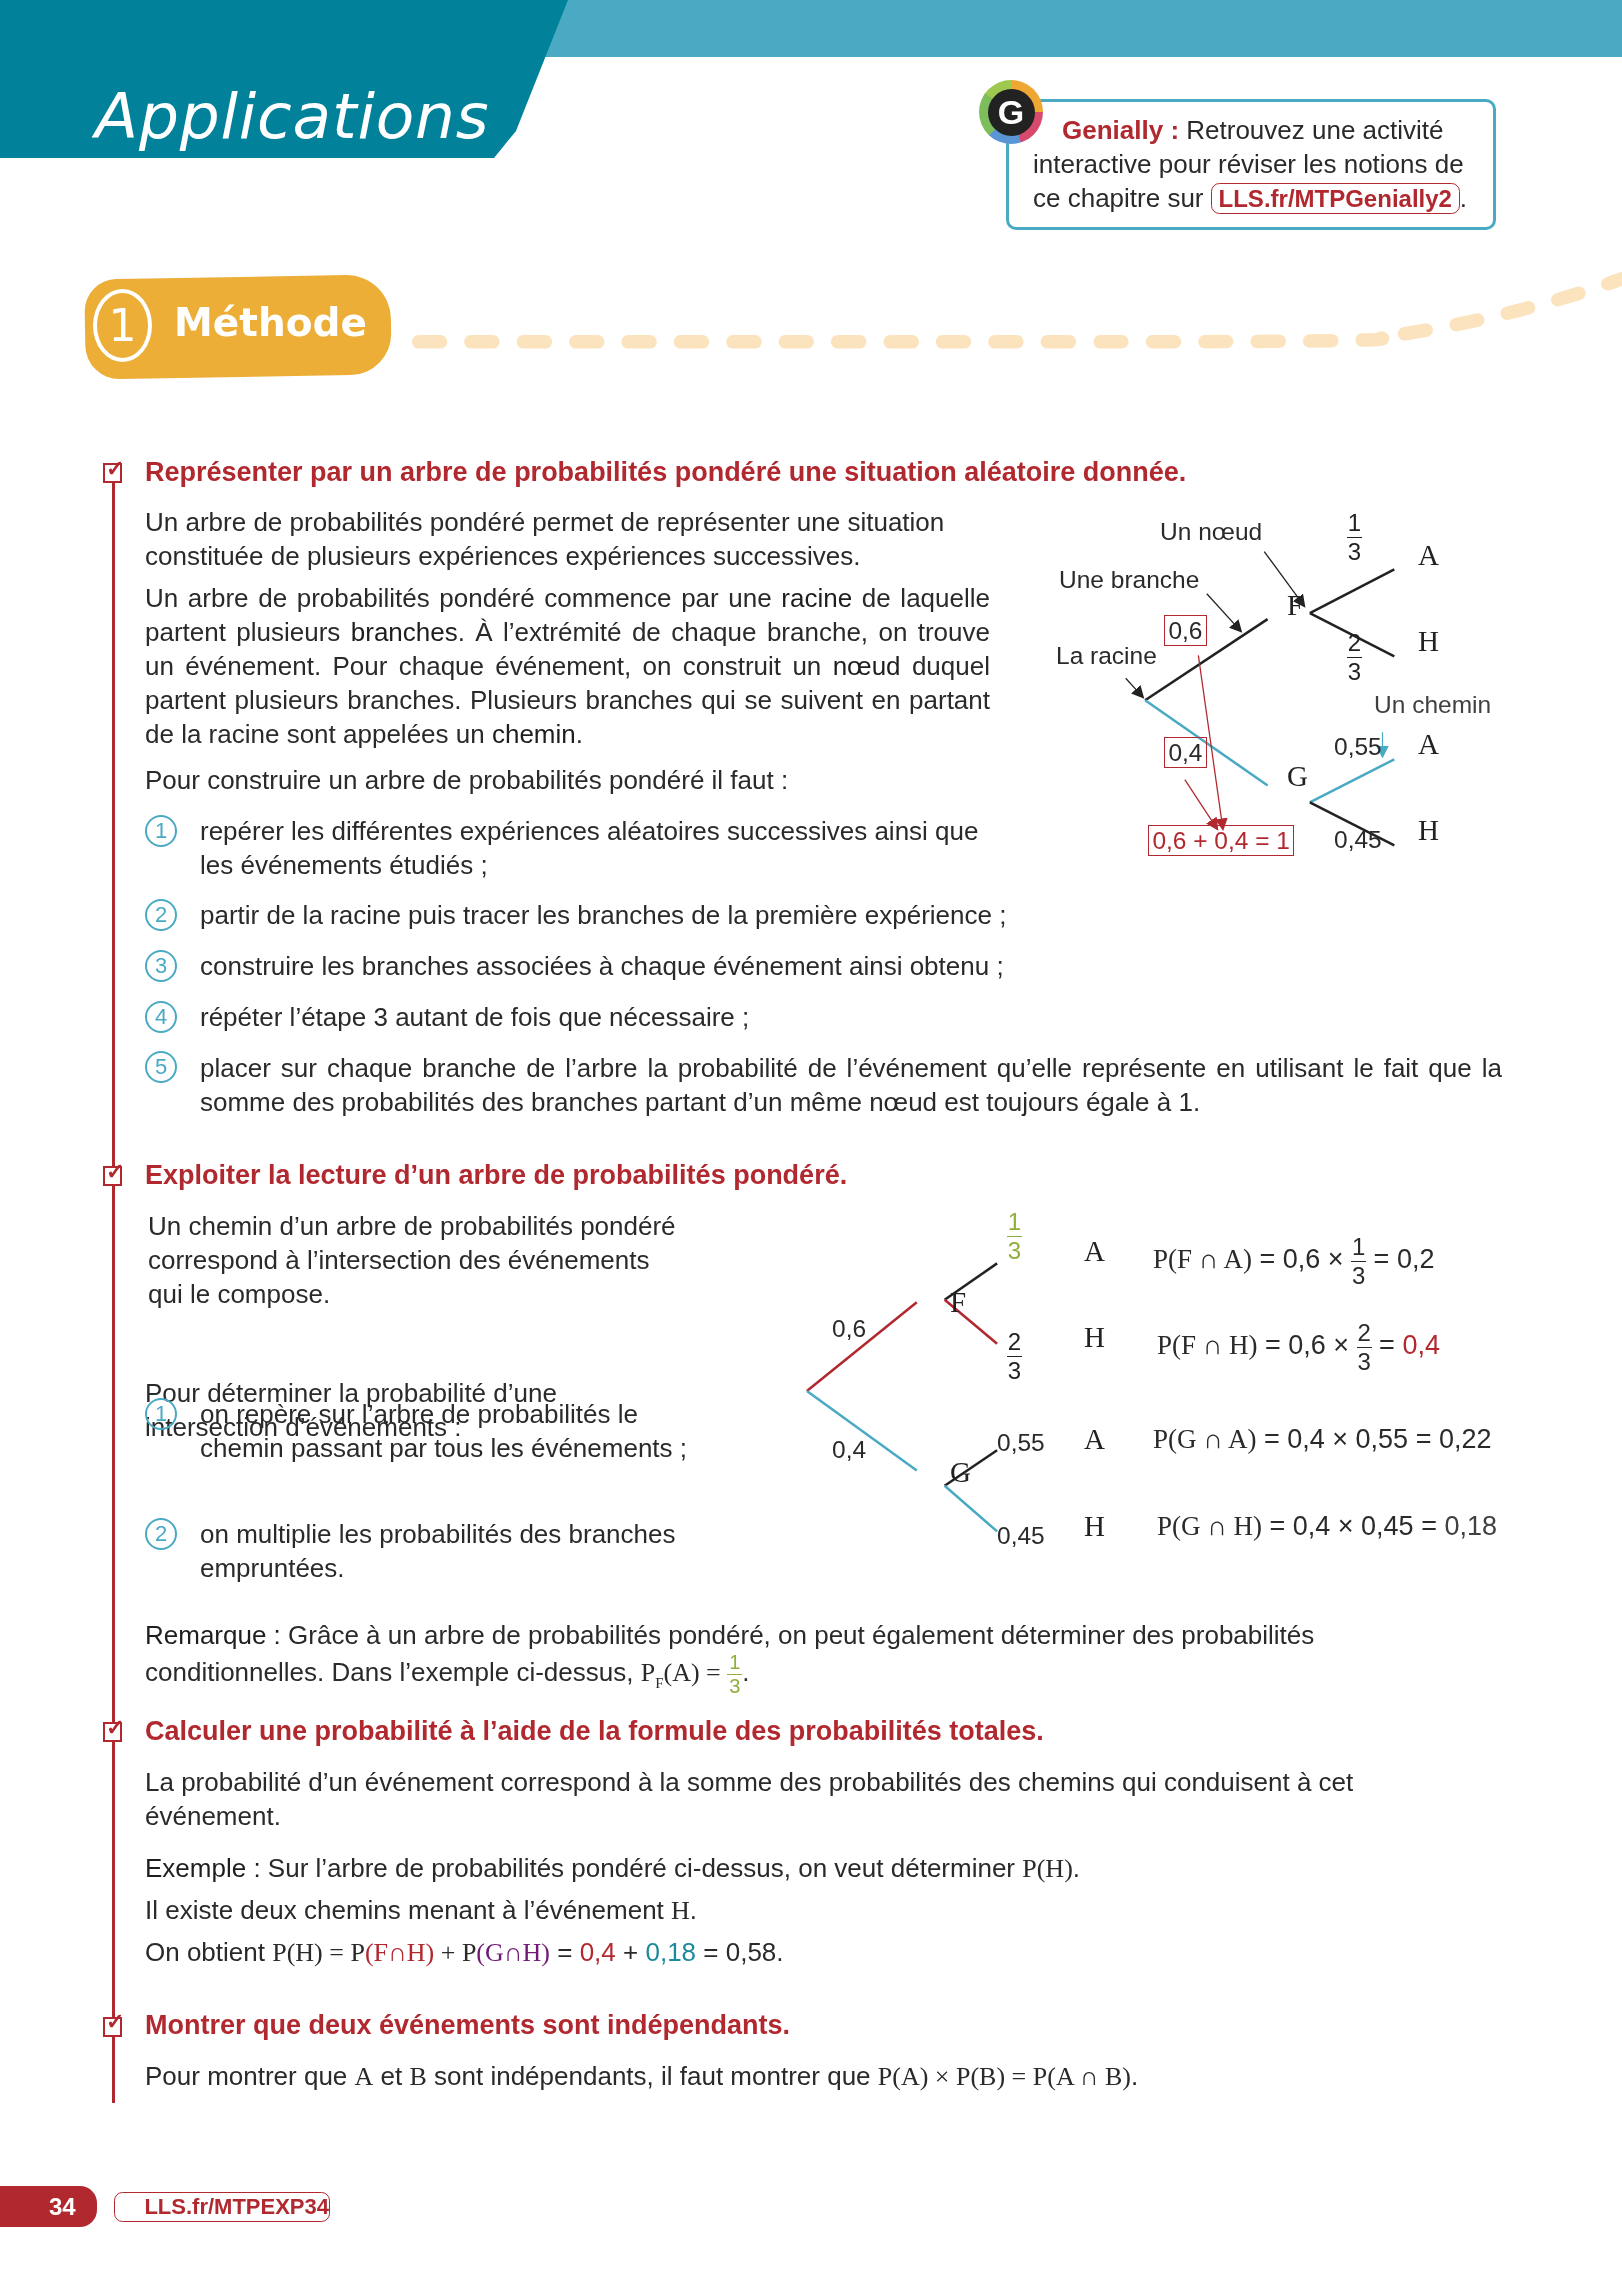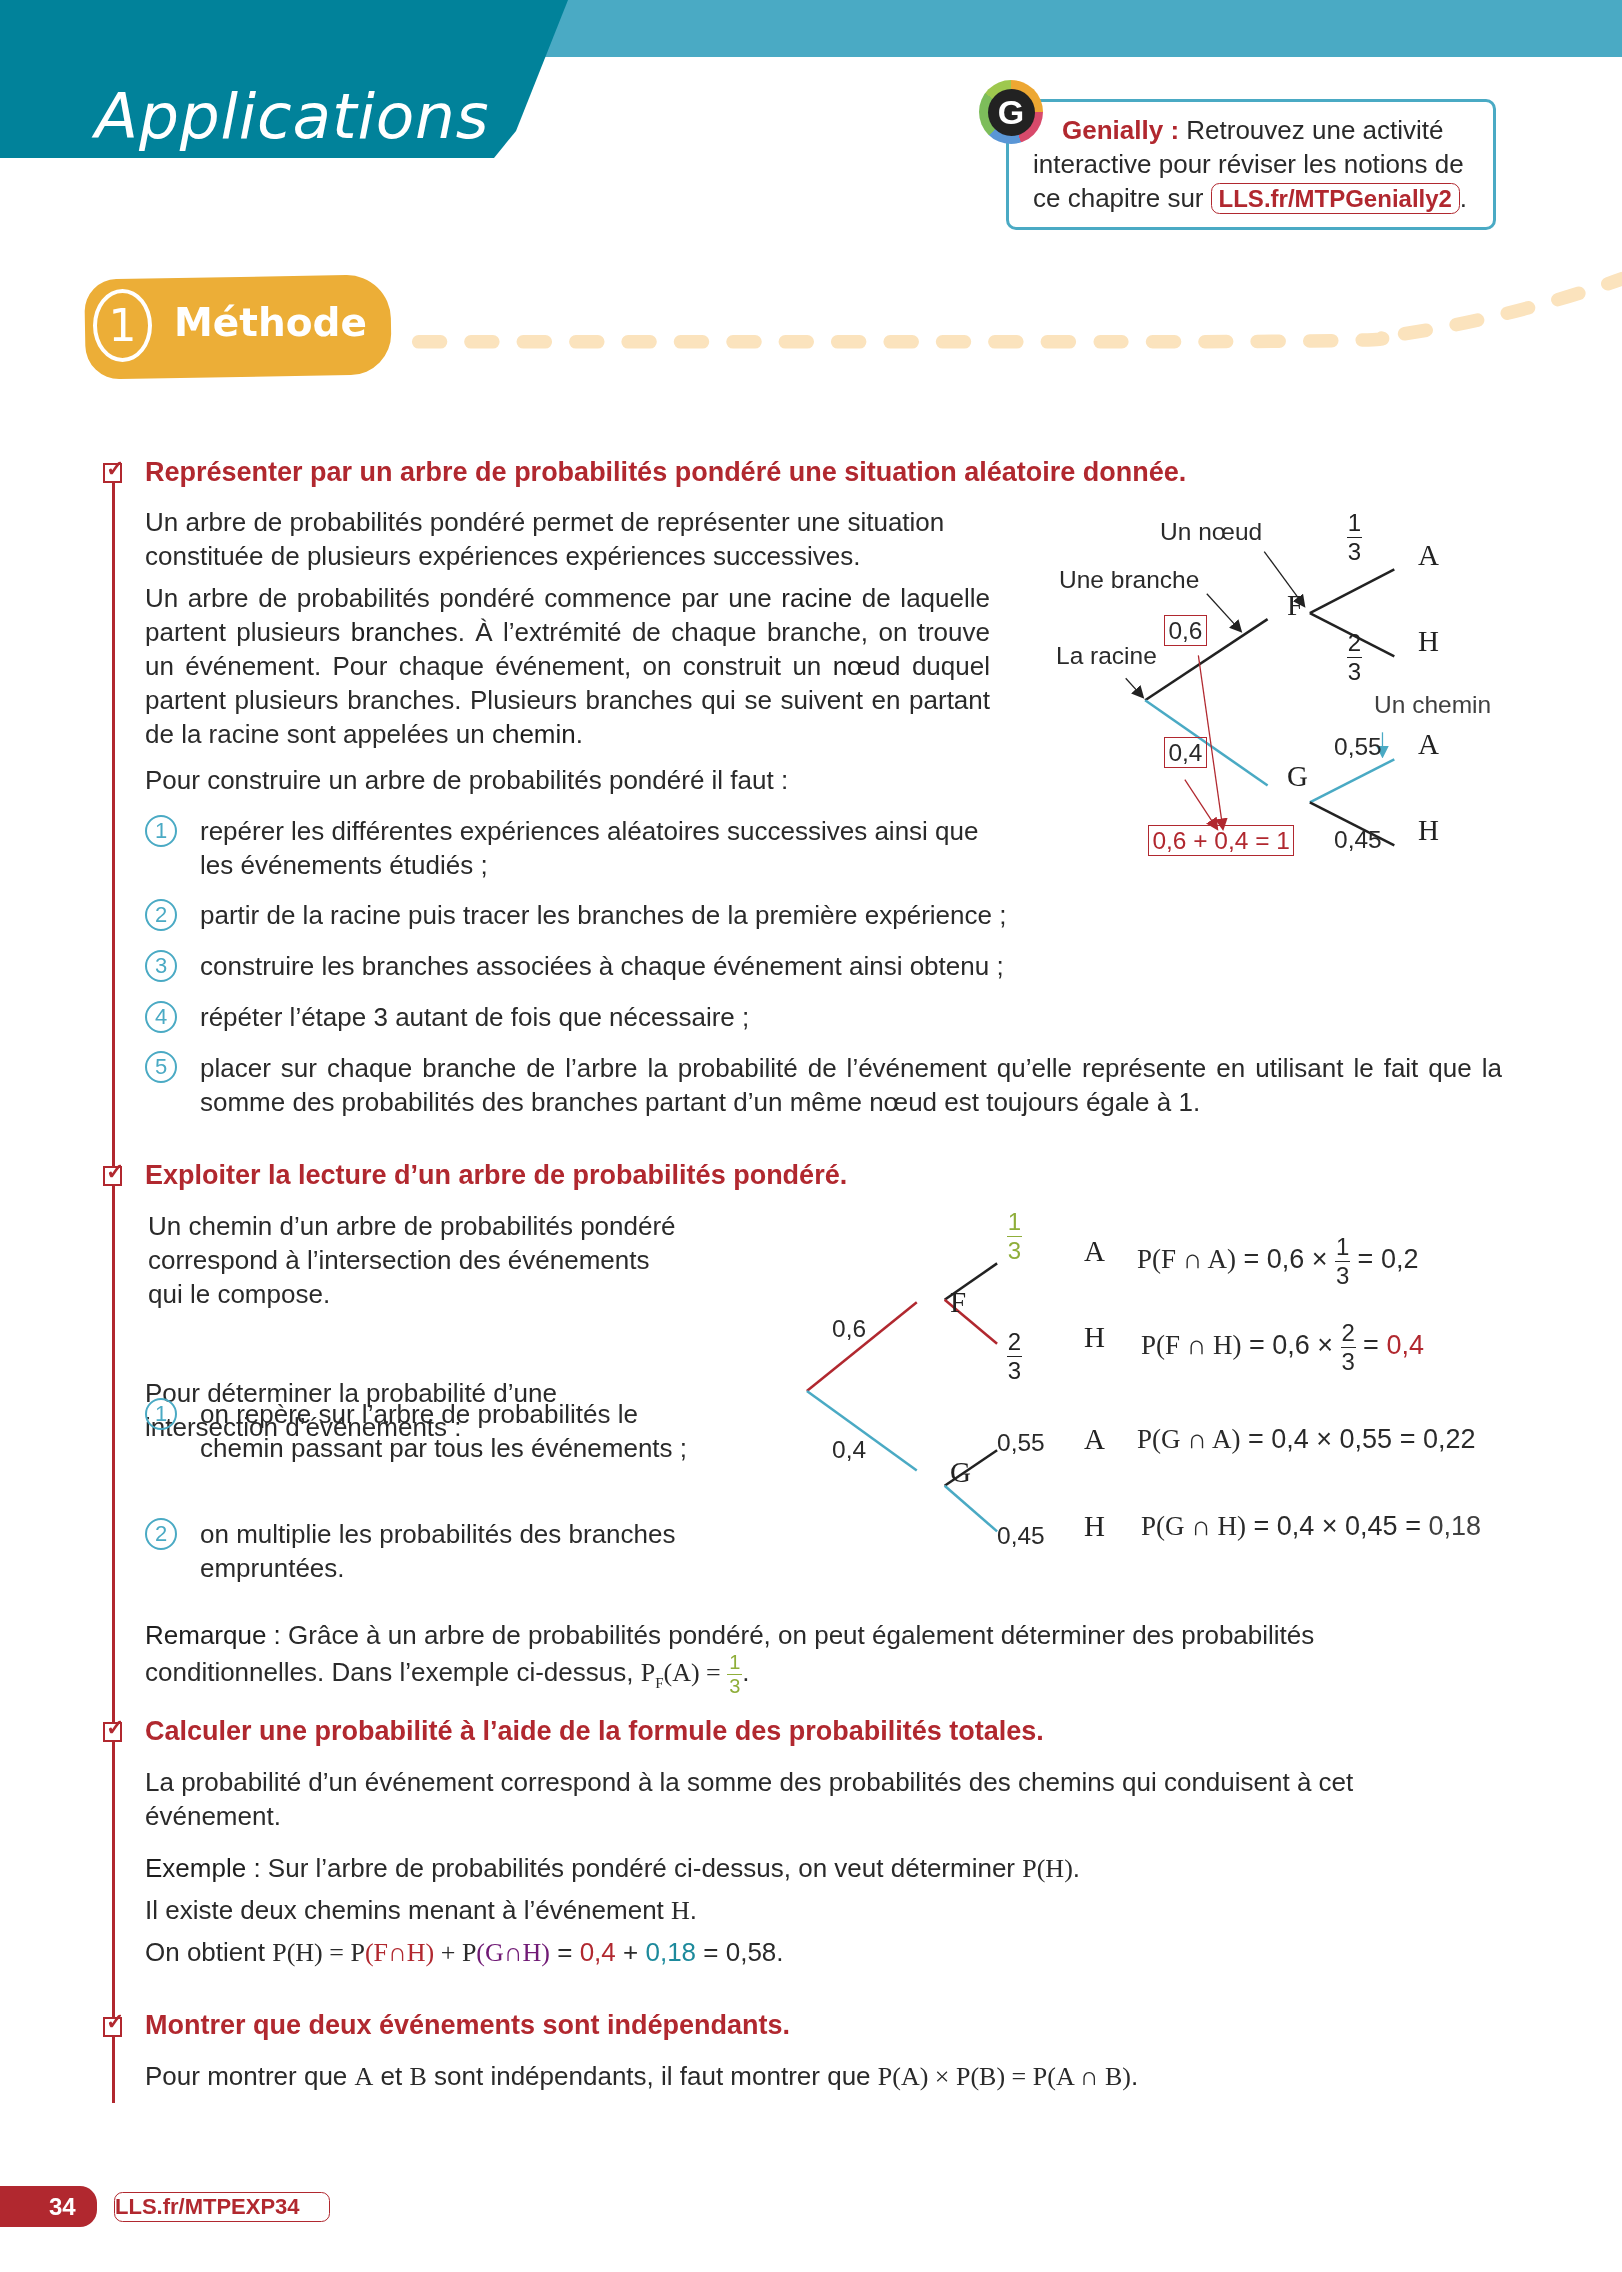--- a/index.html
+++ b/index.html
@@ -47,28 +47,28 @@
   .section-title { font-size:27px; line-height:34px; font-weight:bold; color:#b1282f; }
 
   .num-circle { width:32px; height:32px; border:2.5px solid #4aaac4; border-radius:50%; box-sizing:border-box;
                 color:#4aaac4; font-size:22px; line-height:27px; text-align:center; }
   .diagram-label { font-size:24.5px; line-height:29px; }
   .tree-letter { font-family:"Liberation Serif", serif; font-size:29px; line-height:34px; color:#222; }
   .frac { display:inline-block; text-align:center; vertical-align:middle; }
   .frac span { display:block; font-size:24px; line-height:25px; }
   .frac .bar { border-top:1.7px solid currentColor; width:15px; margin:1.7px auto; height:0; }
   .boxed { border:1.7px solid #b1282f; padding:0 3.4px; }
-  .formula { font-size:27px; line-height:34px; white-space:nowrap; }
+  .formula { font-size:27px; line-height:34px; white-space:nowrap;margin-left:16px; }
   .formula .m { font-family:"Liberation Serif", serif; }
 
   
   #page-num-tab { left:0; top:2186px; width:97px; height:41px; background:#b1282f; border-radius:0 17px 17px 0; }
   #page-num { left:49px; top:2186px; line-height:41px; color:#fff; font-weight:bold; font-size:24px; }
   #footer-link { left:114px; top:2192px; width:216px; height:30px; border:1.7px solid #b1282f; border-radius:8.5px; box-sizing:border-box;
-                 color:#b1282f; font-weight:bold; font-size:22px; line-height:27px; text-align:left; }
+                 color:#b1282f; font-weight:bold; font-size:22px; line-height:27px; text-align:right; }
 </style>
 </head>
 <body>
 
 <div class="abs" id="banner-light"></div>
 <div class="abs" id="banner-dark"></div>
 <div class="abs" id="page-title">Applications</div>
 
 <div class="abs" id="genially-box"></div>
 <div class="abs" id="genially-logo">

